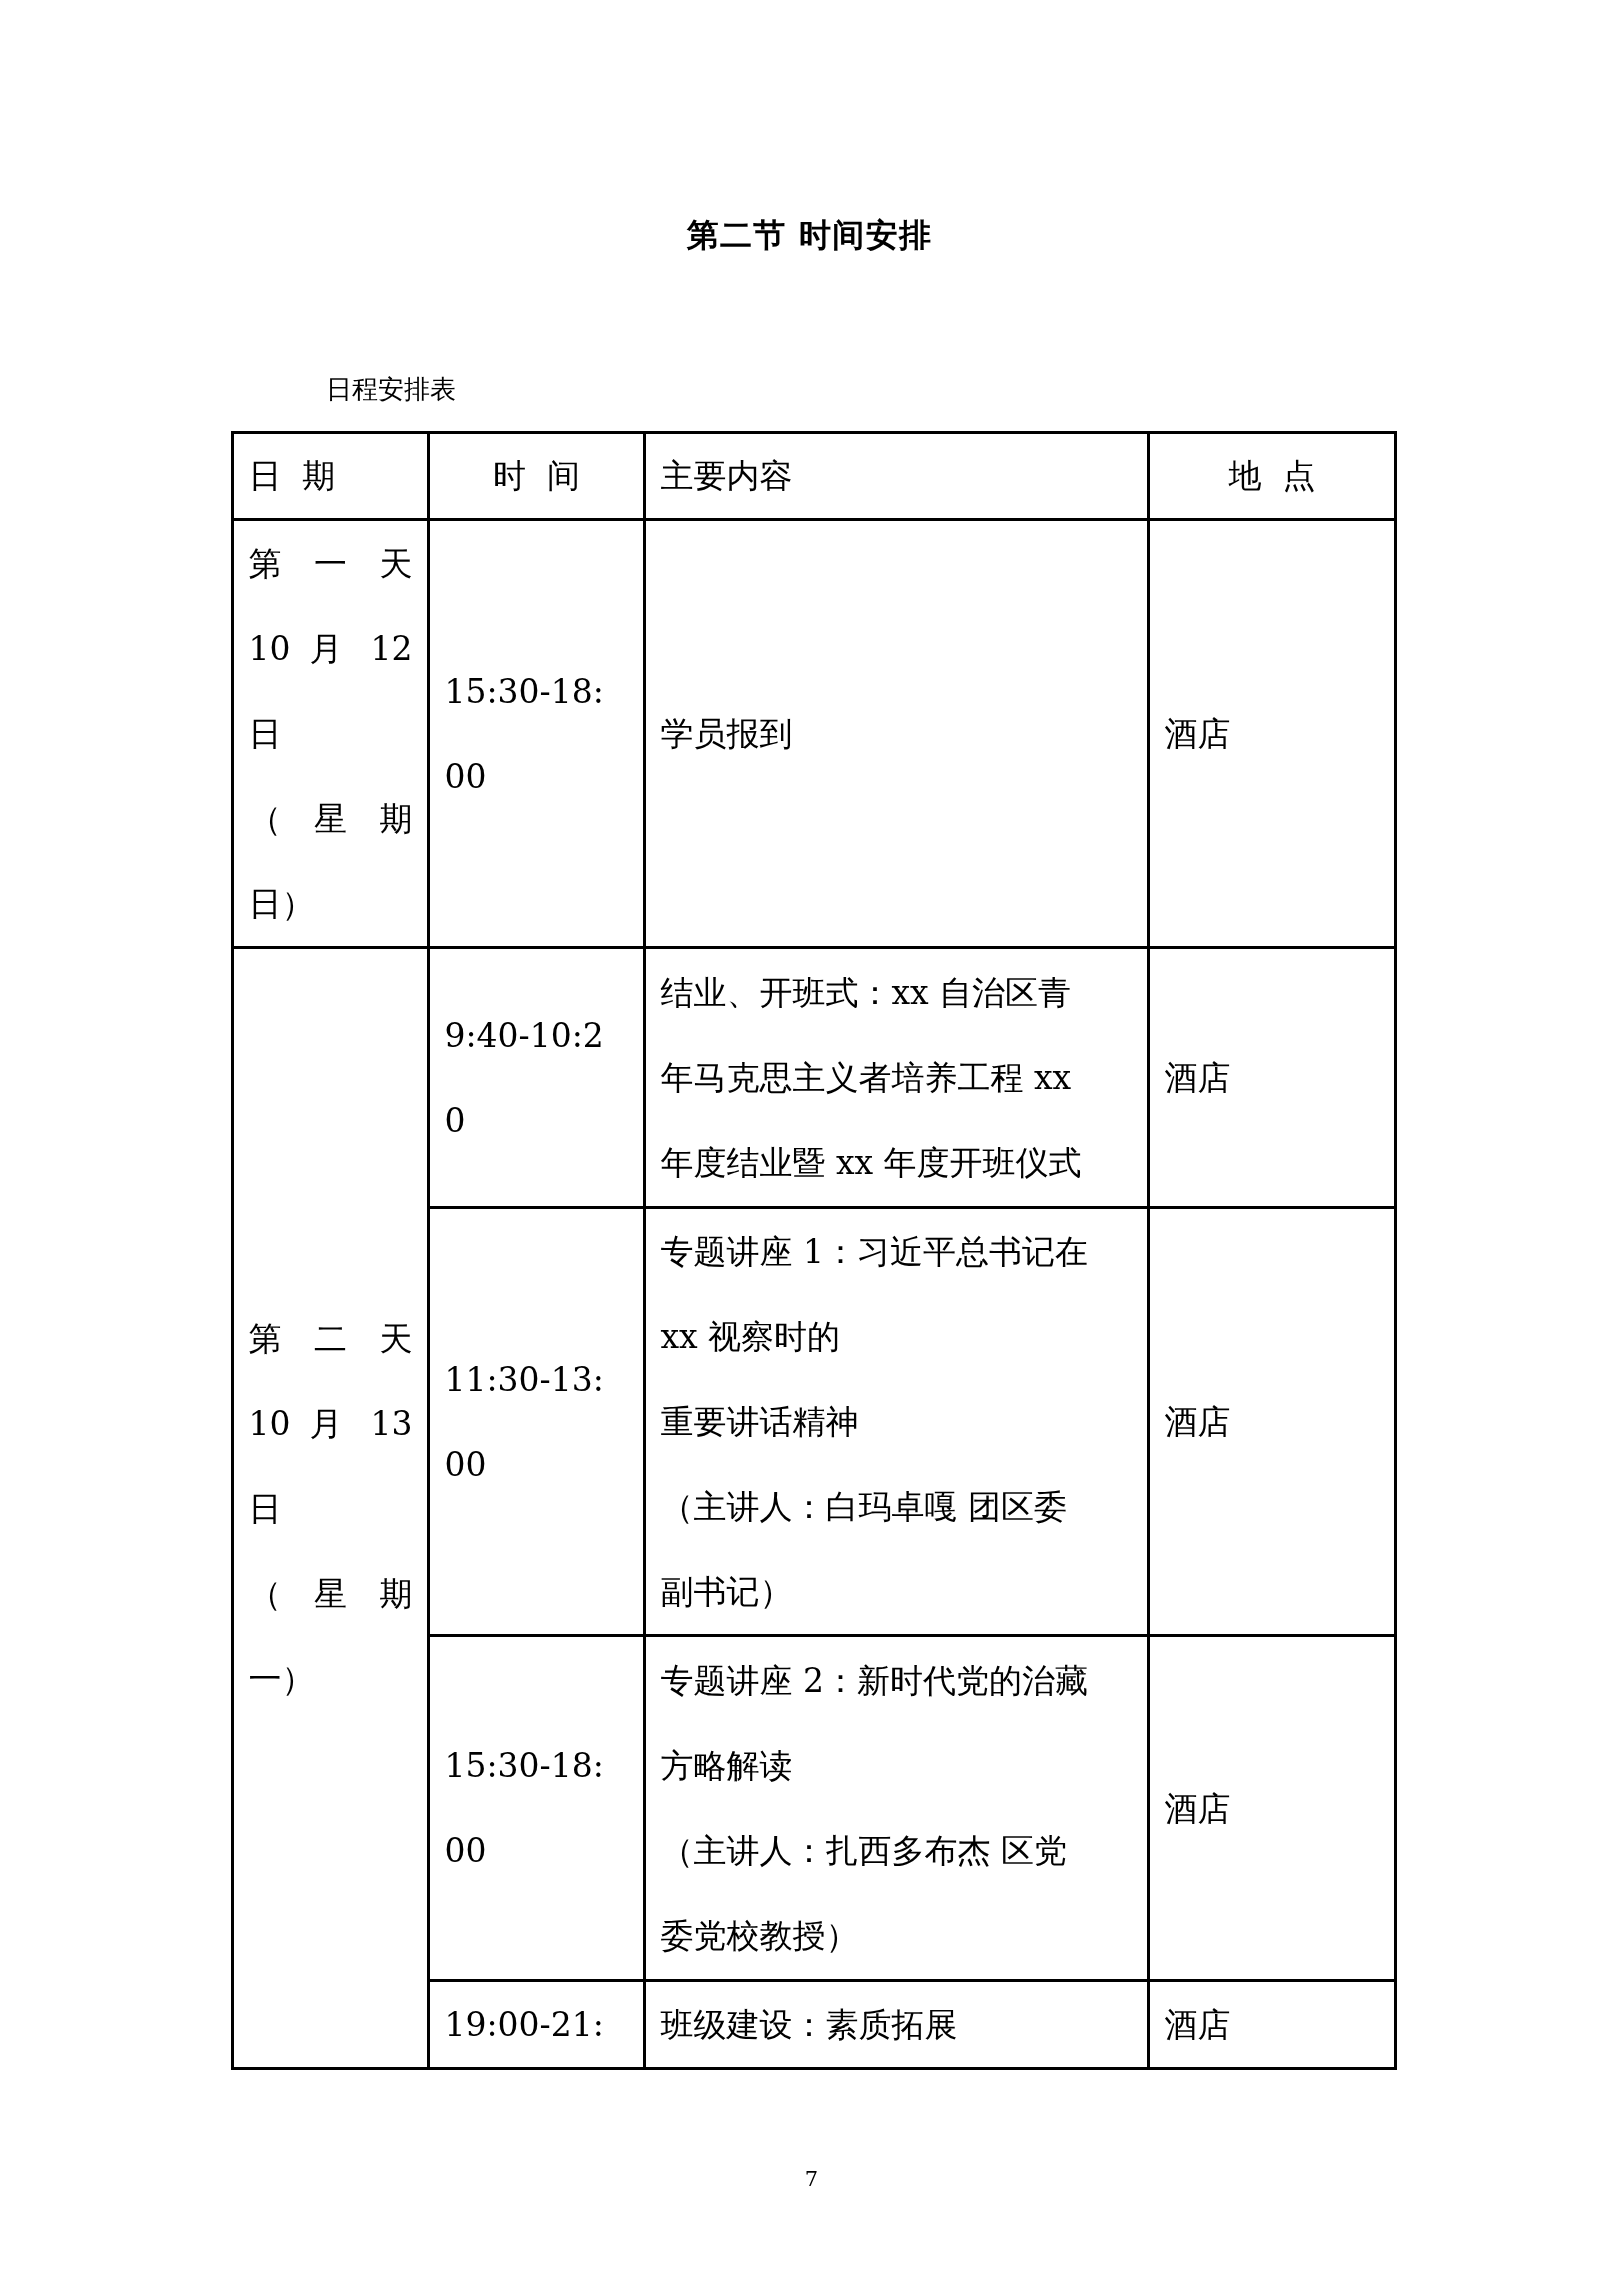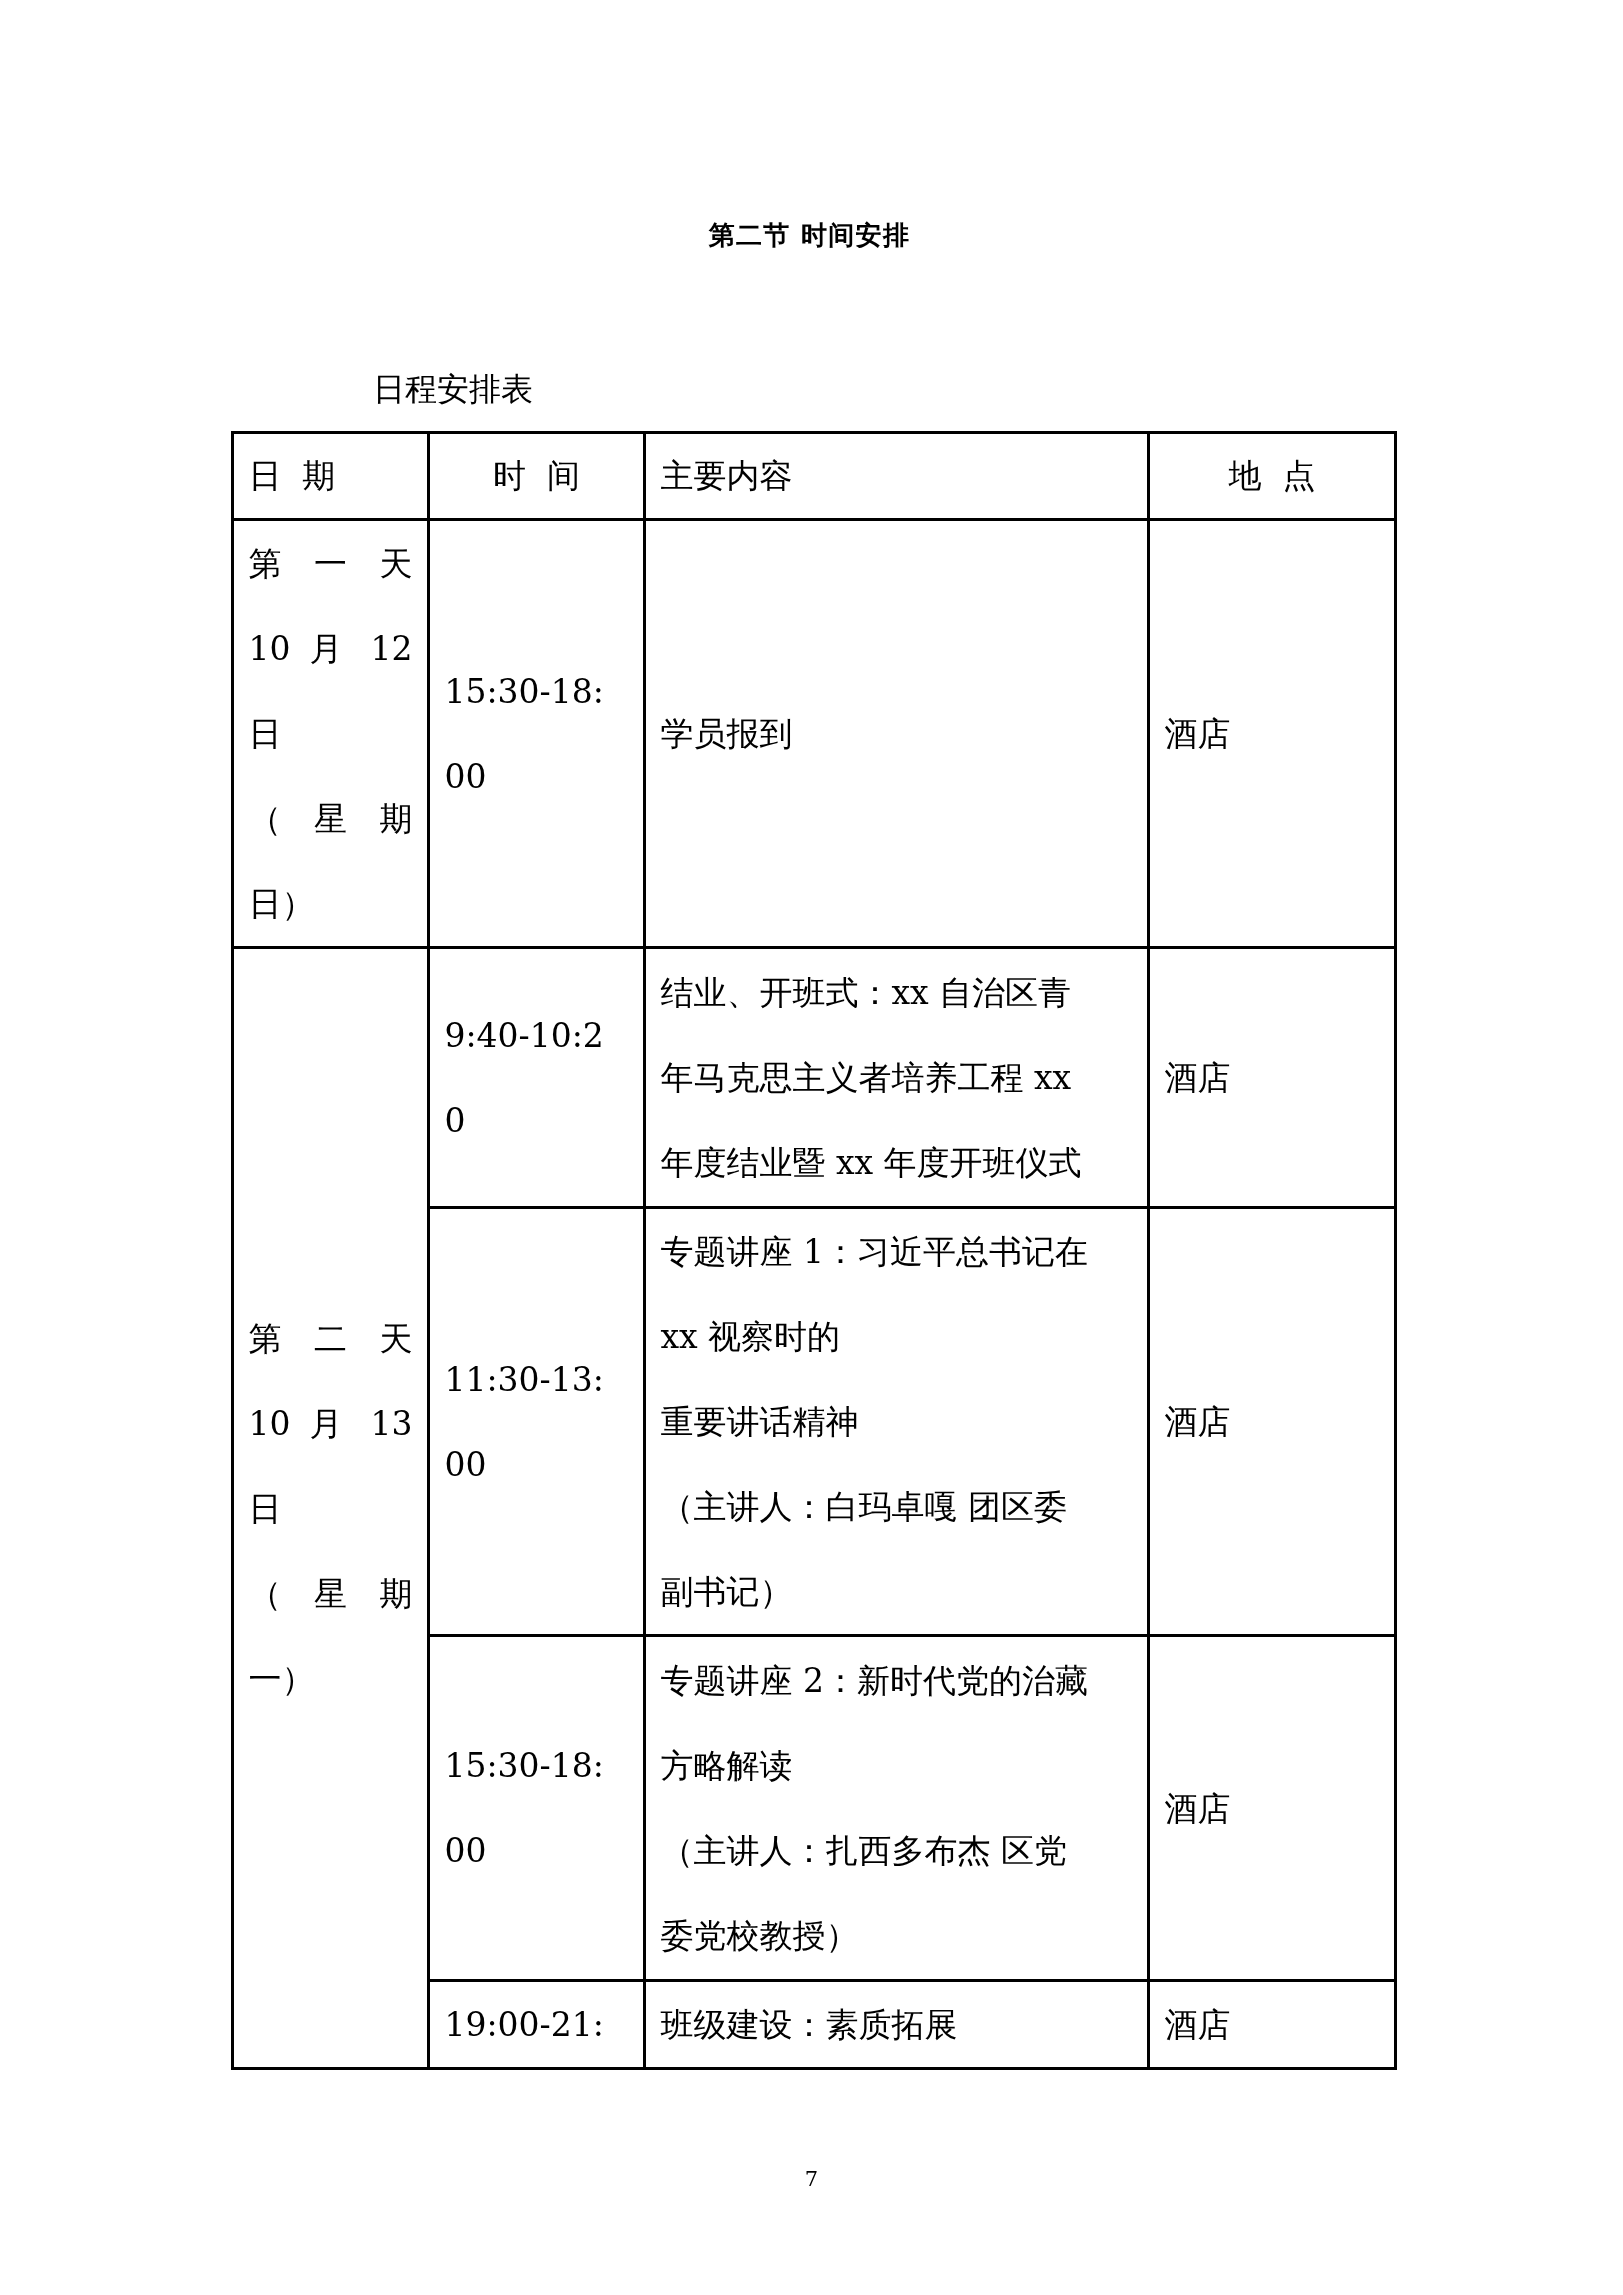--- a/index.html
+++ b/index.html
@@ -16,31 +16,30 @@
       color: #000000;
     }
     .page-title {
       position: absolute;
       left: 0;
       top: 209px;
       width: 1619px;
       text-align: center;
       font-family: "DejaVu Sans", "Liberation Sans", sans-serif;
       font-weight: bold;
-      font-size: 26px;
+      font-size: 32px;
       line-height: 52px;
       letter-spacing: 1.3px;
     }
     .table-caption {
       position: absolute;
       left: 326px;
       top: 366px;
-      font-size: 32px;
+      font-size: 26px;
       line-height: 46px;
-      margin-left: 47px;
     }
     table.schedule {
       position: absolute;
       left: 231px;
       top: 431px;
       width: 1162px;
       border-collapse: collapse;
       table-layout: fixed;
     }
     table.schedule td {

